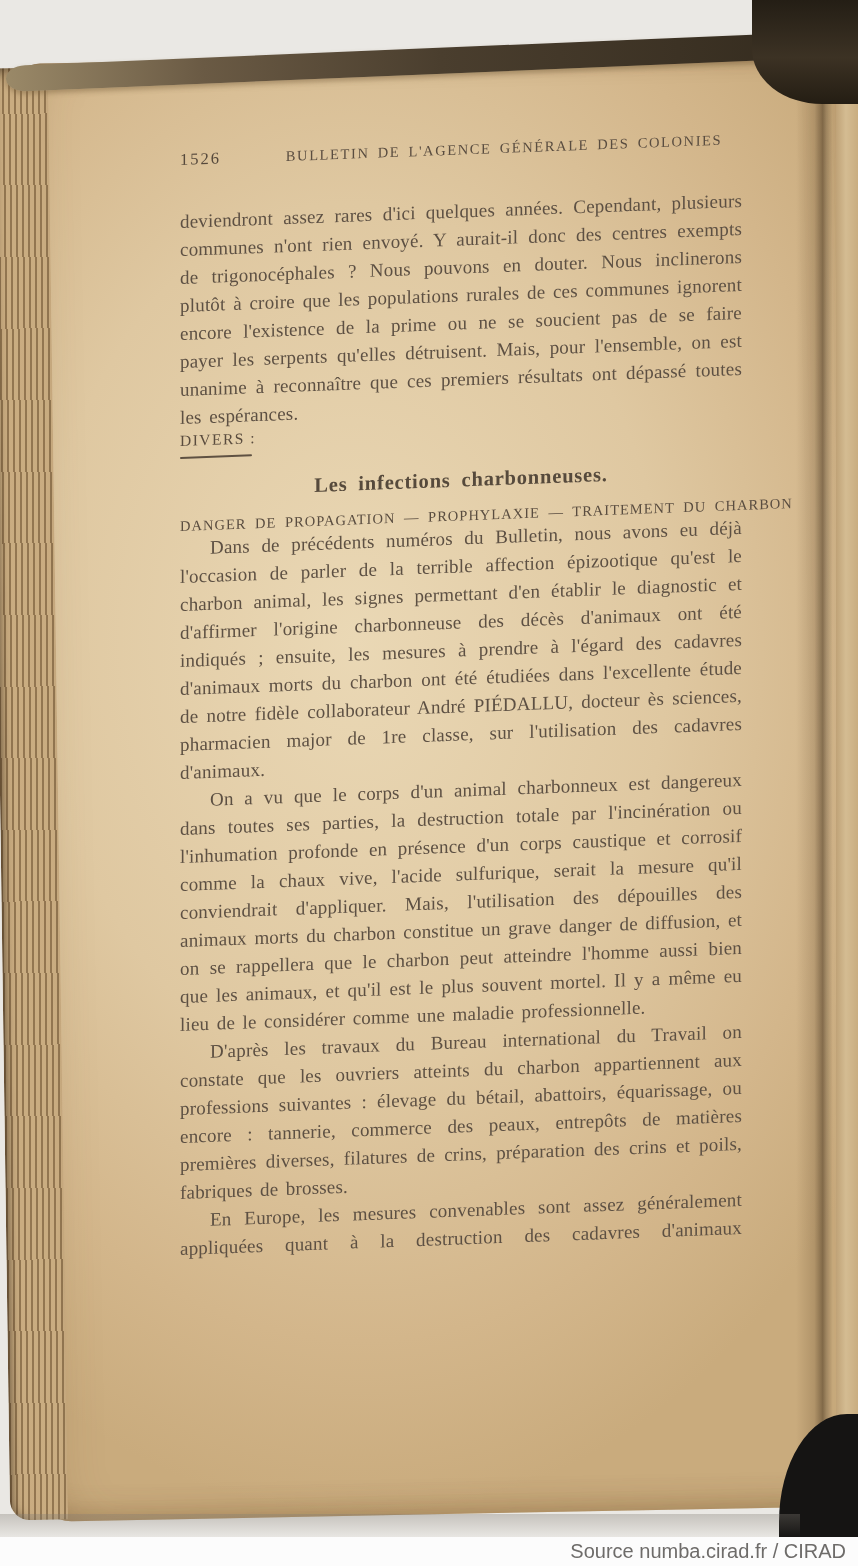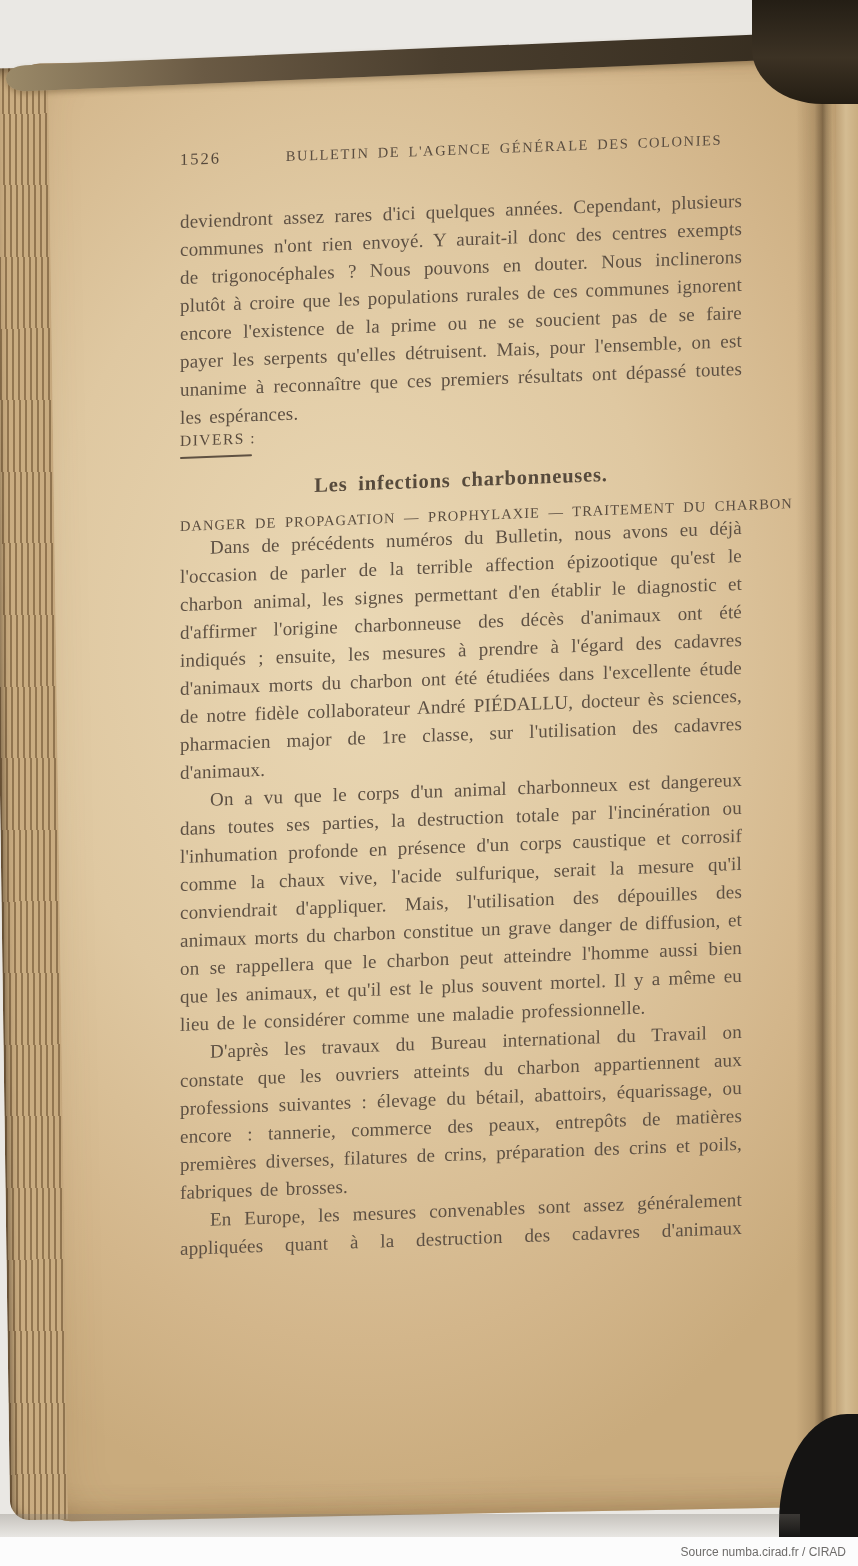--- a/index.html
+++ b/index.html
@@ -66,21 +66,21 @@
   .bottom-shadow{
     position:absolute;left:0;top:1514px;width:800px;height:24px;
     background:linear-gradient(180deg,rgba(130,124,116,.35),rgba(0,0,0,0));
   }
   
   .source-bar{
     position:absolute;left:0;top:1537px;width:858px;height:29px;
     background:#fcfcfc;display:flex;align-items:center;justify-content:flex-end;
     padding-right:12px;box-sizing:border-box;
     font-family:"Liberation Sans","DejaVu Sans",sans-serif;
-    font-size:12px;color:#6e6c6a;
+    font-size:20px;color:#6e6c6a;
   }
   
   .content{
     position:absolute;left:180px;top:150px;width:562px;
     transform:skewY(-2.15deg);transform-origin:0 0;
     font-family:"Liberation Serif","DejaVu Serif",serif;
     color:#5d5043;
   }
   .header-row{display:flex;align-items:baseline;margin:0 0 38px 0;}
   .page-number{width:86px;font-size:16.5px;letter-spacing:2px;color:#56493c;}

